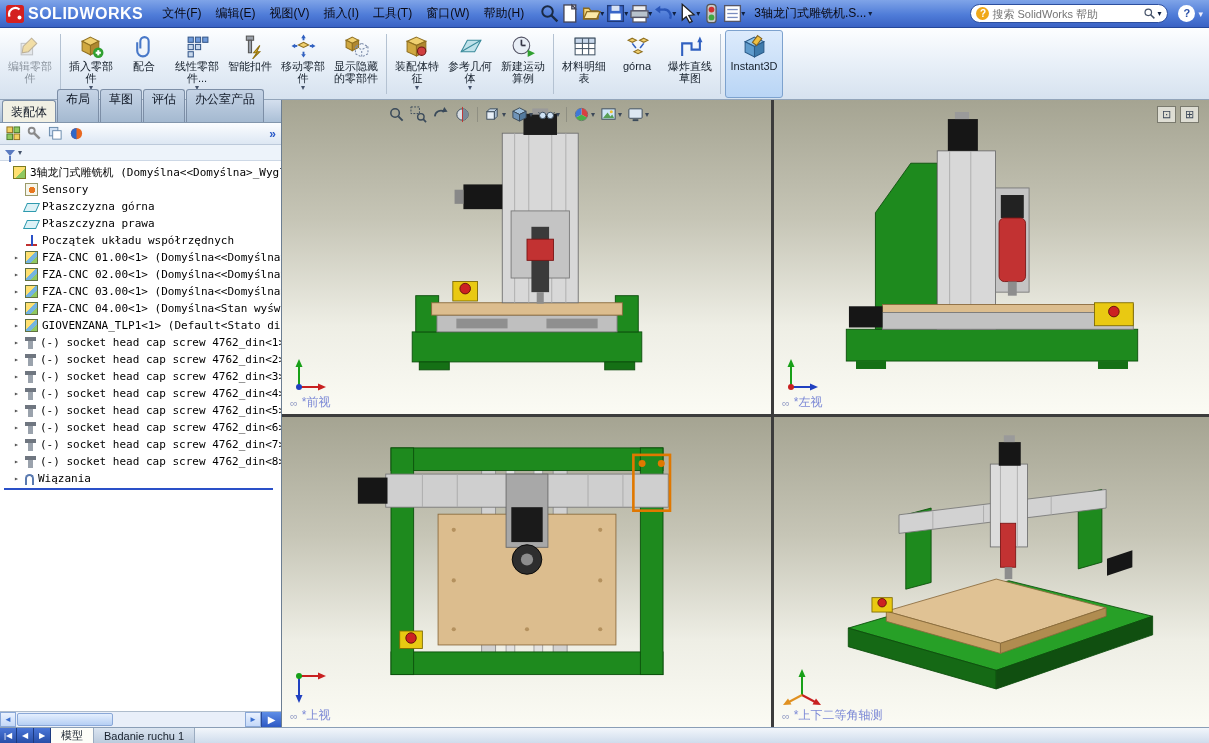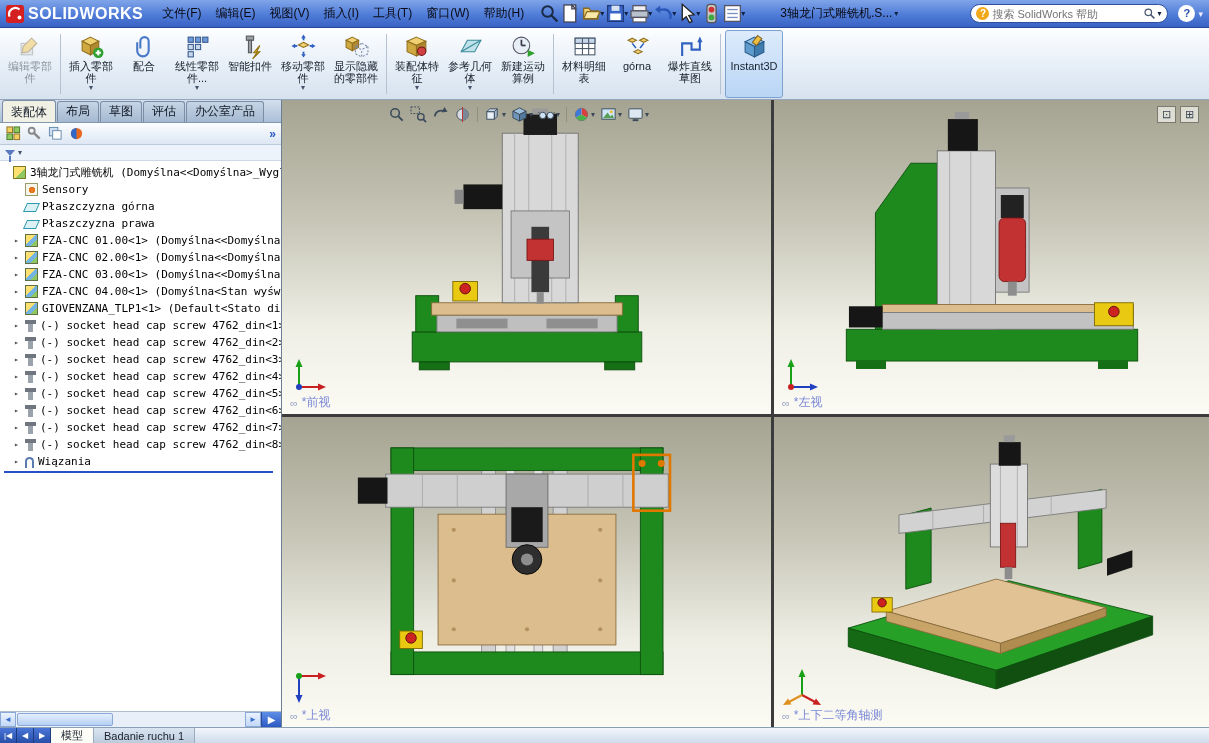--- a/index.html
+++ b/index.html
@@ -12,21 +12,21 @@
               background:linear-gradient(180deg,#7fa4e8 0%,#4f7cd8 55%,#3a62c4 100%);
               border-bottom:1px solid #25479a; }
   .logo { display:flex; align-items:center; gap:4px; margin-right:10px; }
   .logo-mark { width:18px; height:18px; }
   .logo-text { color:#fff; font-weight:bold; font-size:16px; letter-spacing:.5px; }
   .menubar { display:flex; }
   .menu-item { font-size:12px; color:#0a0a14; padding:3px 7px; cursor:default; }
   .qat { display:flex; align-items:center; margin-left:6px; }
   .qat-btn { width:21px; height:21px; display:flex; align-items:center; justify-content:center; border-radius:2px; }
   .qat-caret { font-size:8px; color:#102040; margin:0 1px 0 -2px; }
-  .doc-dd { display:flex; align-items:center; gap:4px; margin-left:26px; font-size:12px; color:#0a0a14;
+  .doc-dd { display:flex; align-items:center; gap:4px; margin-left:0; font-size:12px; color:#0a0a14;
             padding:2px 6px; border-radius:2px; }
   .search { margin-left:auto; display:flex; align-items:center; gap:3px; background:#fff;
             border:1px solid #2d4f9e; border-radius:10px; height:19px; width:198px; padding:0 5px; }
   .search-q { width:13px; height:13px; border-radius:50%; background:#f0a818; color:#fff;
               font:bold 10px/13px "Liberation Sans",sans-serif; text-align:center; flex:none; }
   .search-input { border:none; outline:none; flex:1; min-width:0; font-size:11px; color:#555; background:transparent; }
   .helpcluster { display:flex; align-items:center; gap:3px; margin-left:8px; }
   .help-round { width:17px; height:17px; border-radius:50%; background:#fff; color:#2a50a8;
                 font:bold 11px/16px "Liberation Sans",sans-serif; text-align:center; }
   .white-caret { color:#eef; font-size:9px; }
@@ -44,21 +44,21 @@
   .rb.active { background:linear-gradient(180deg,#ddebfc,#b9d5f5); border-color:#7da2ce; }
   .rb.wide { width:58px; }
   .rsep { width:1px; background:#b4c2d2; margin:4px 3px; flex:none; }
 
   
   .content { flex:1; display:flex; min-height:0; }
   .left-panel { width:282px; flex:none; display:flex; flex-direction:column; background:#fff;
                 border-right:1px solid #6c7e92; }
   .cmdtabs { height:23px; flex:none; display:flex; align-items:flex-end; padding-left:2px;
              background:linear-gradient(180deg,#d4dfee,#aabfd6); border-bottom:1px solid #8296ac; }
-  .ctab { height:21px; padding:0 8px; margin-right:1px; font-size:12px; line-height:19px; color:#101826;
+  .ctab { height:33px; padding:0 8px; margin-right:1px; font-size:12px; line-height:19px; color:#101826;
           background:linear-gradient(180deg,#c6d4e6,#a4b9d0); border:1px solid #7c8ea6; border-bottom:none;
           border-radius:3px 3px 0 0; white-space:nowrap; }
   .ctab.active { height:22px; line-height:22px; background:#f1f0e4; }
   .panel-icons { height:22px; flex:none; display:flex; align-items:center; gap:4px; padding:0 5px;
                  background:linear-gradient(180deg,#fbfdff,#dde7f3); border-bottom:1px solid #bcc9da; }
   .pi-btn { width:17px; height:17px; display:flex; align-items:center; justify-content:center; }
   .pi-sp { flex:1; }
   .chev { color:#2a5ac8; font-size:12px; font-weight:bold; }
   .filter-row { height:16px; flex:none; display:flex; align-items:center; gap:3px; padding:0 5px;
                 background:#edf3fa; border-bottom:1px solid #cdd8e6; }
@@ -444,20 +444,25 @@
         </div>
         <div class="trow c">
           <span class="texp"></span>
           <span class="ti ti-plane"></span>
           <span class="tlabel">Płaszczyzna górna</span>
         </div>
         <div class="trow c">
           <span class="texp"></span>
           <span class="ti ti-plane"></span>
           <span class="tlabel">Płaszczyzna prawa</span>
+        </div>
+        <div class="trow c">
+          <span class="texp"></span>
+          <span class="ti ti-origin"></span>
+          <span class="tlabel">Początek układu współrzędnych</span>
         </div>
         <div class="trow c">
           <span class="texp">▸</span>
           <span class="ti ti-part"></span>
           <span class="tlabel">FZA-CNC 01.00&lt;1&gt; (Domyślna&lt;&lt;Domyślna&gt;_Wy</span>
         </div>
         <div class="trow c">
           <span class="texp">▸</span>
           <span class="ti ti-part"></span>
           <span class="tlabel">FZA-CNC 02.00&lt;1&gt; (Domyślna&lt;&lt;Domyślna&gt;_Wy</span>

